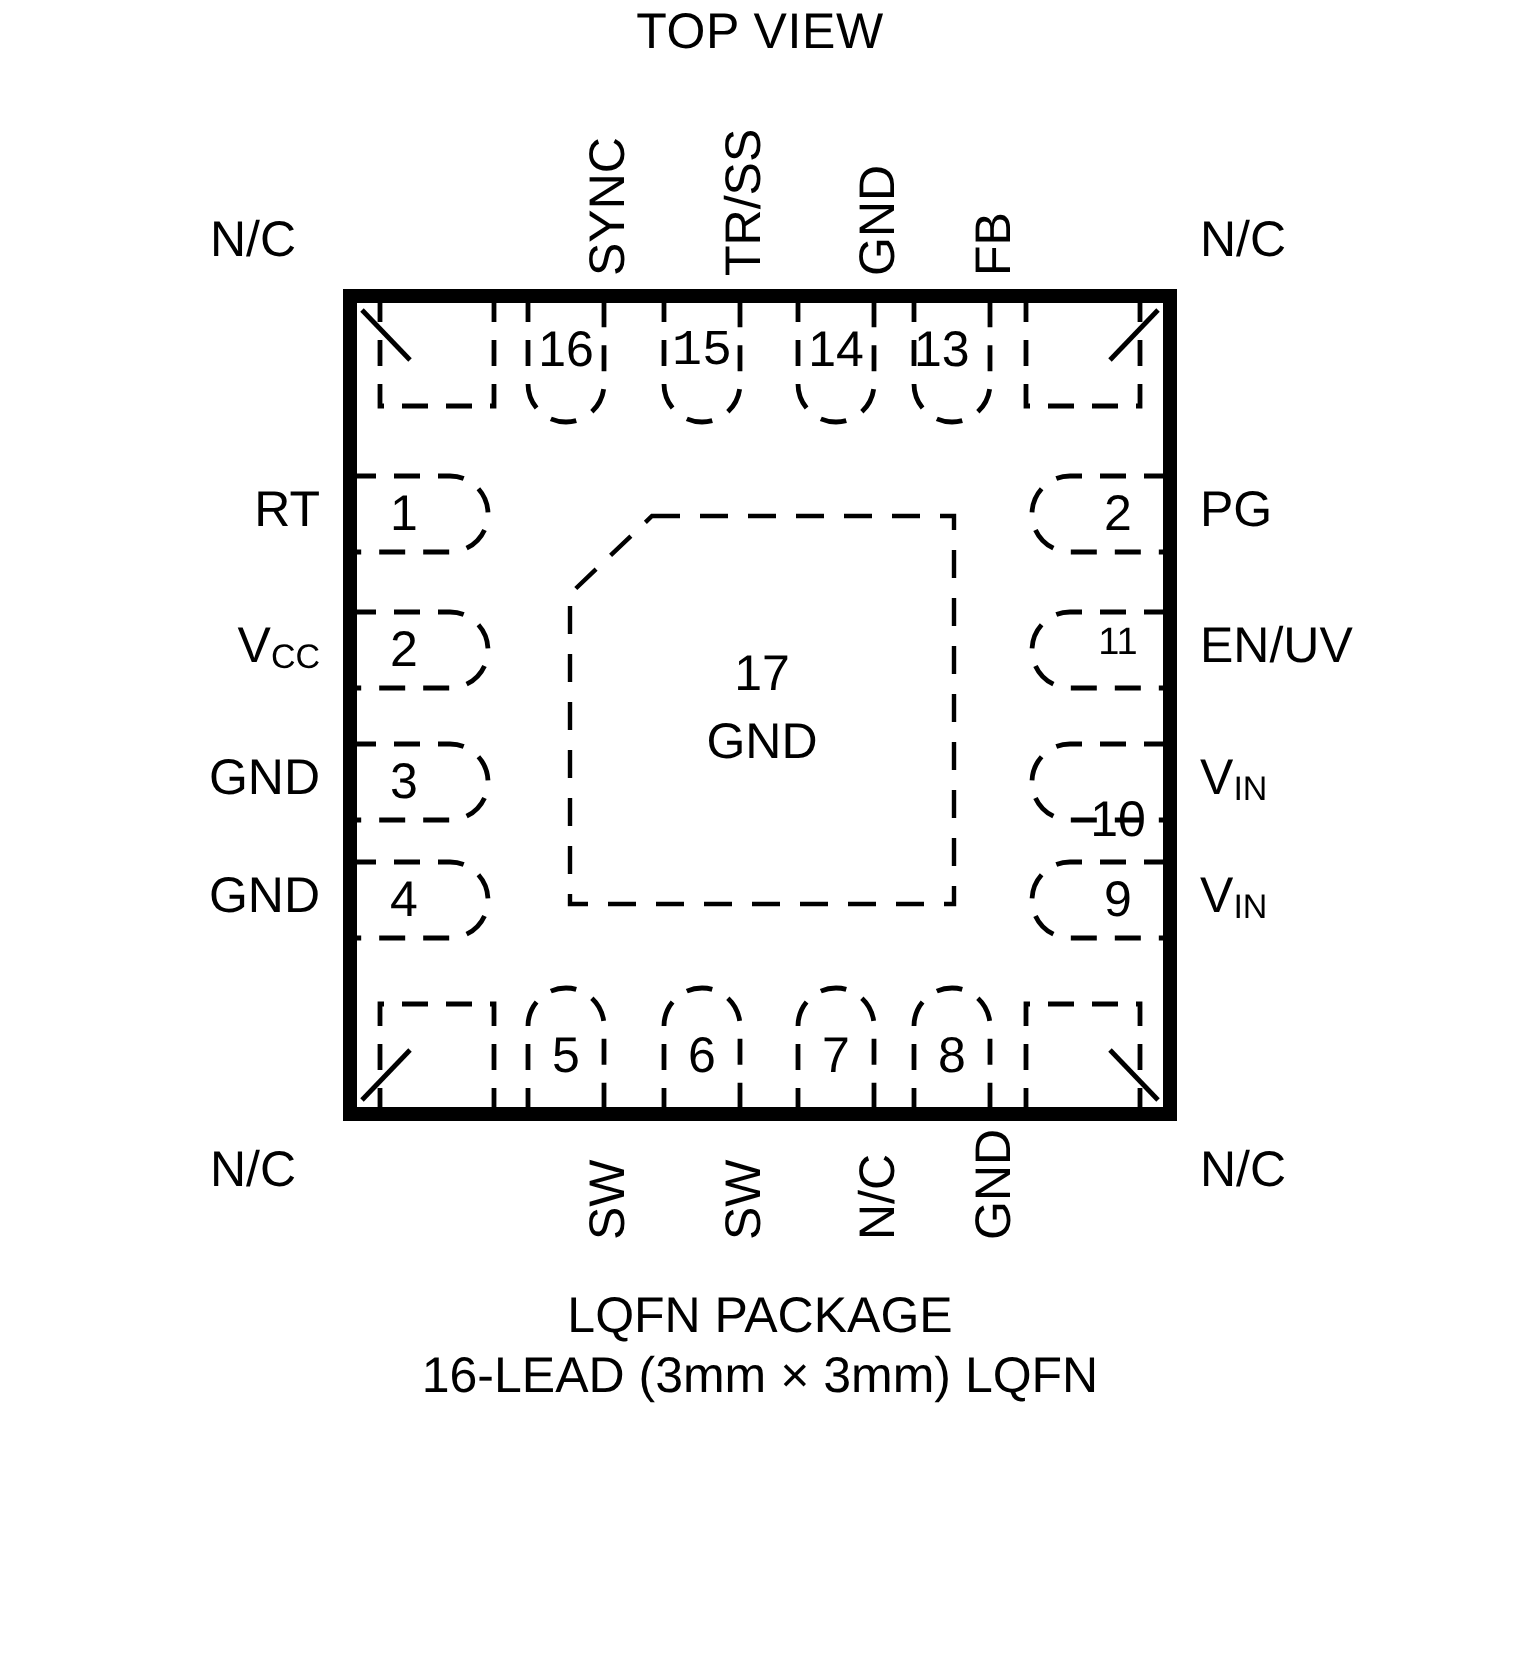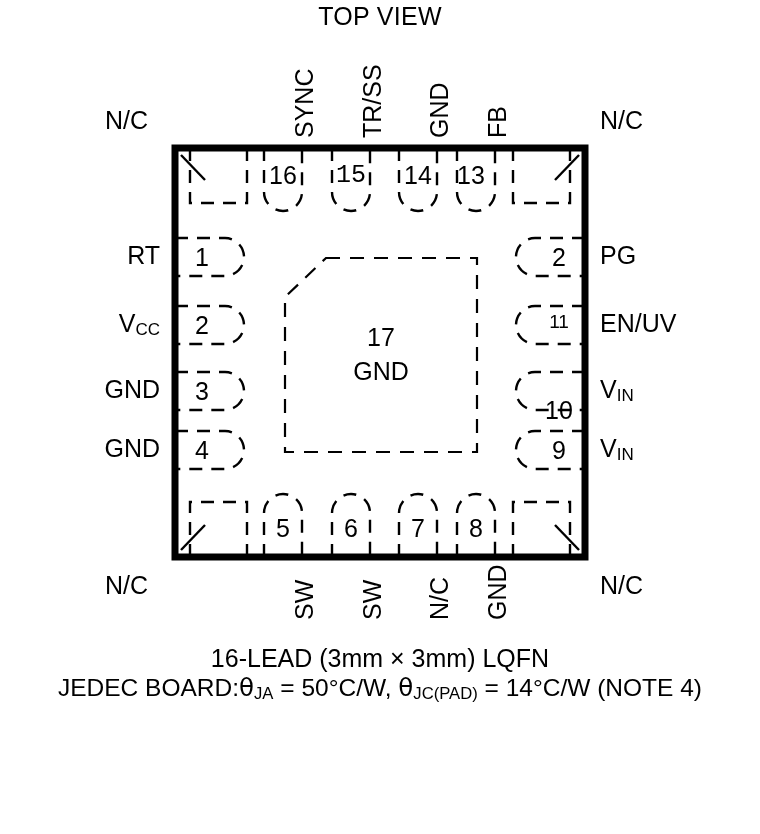--- a/index.html
+++ b/index.html
@@ -164,15 +164,15 @@
 <div class="abs lbl l" style="left:600px;top:311px;width:150px;"><span>EN/UV</span></div>
 <div class="abs lbl l" style="left:600px;top:377px;width:150px;"><span>V</span><sub>IN</sub></div>
 <div class="abs lbl l" style="left:600px;top:436px;width:150px;"><span>V</span><sub>IN</sub></div>
 
 <div class="abs lbl" style="left:105px;top:108px;width:90px;text-align:left;">N/C</div>
 <div class="abs lbl" style="left:600px;top:108px;width:90px;text-align:left;">N/C</div>
 <div class="abs lbl" style="left:105px;top:573px;width:90px;text-align:left;">N/C</div>
 <div class="abs lbl" style="left:600px;top:573px;width:90px;text-align:left;">N/C</div>
 
 <div class="abs" id="caption">
+  <div>LQFN PACKAGE</div>
   <div>16-LEAD (3mm × 3mm) LQFN</div>
-  <div class="widest"><span>JEDEC BOARD:</span><span class="theta">θ</span><sub>JA</sub><span> = 50°C/W, </span><span class="theta">θ</span><sub>JC(PAD)</sub><span> = 14°C/W (NOTE 4)</span></div>
 </div>
 
 </body></html>

